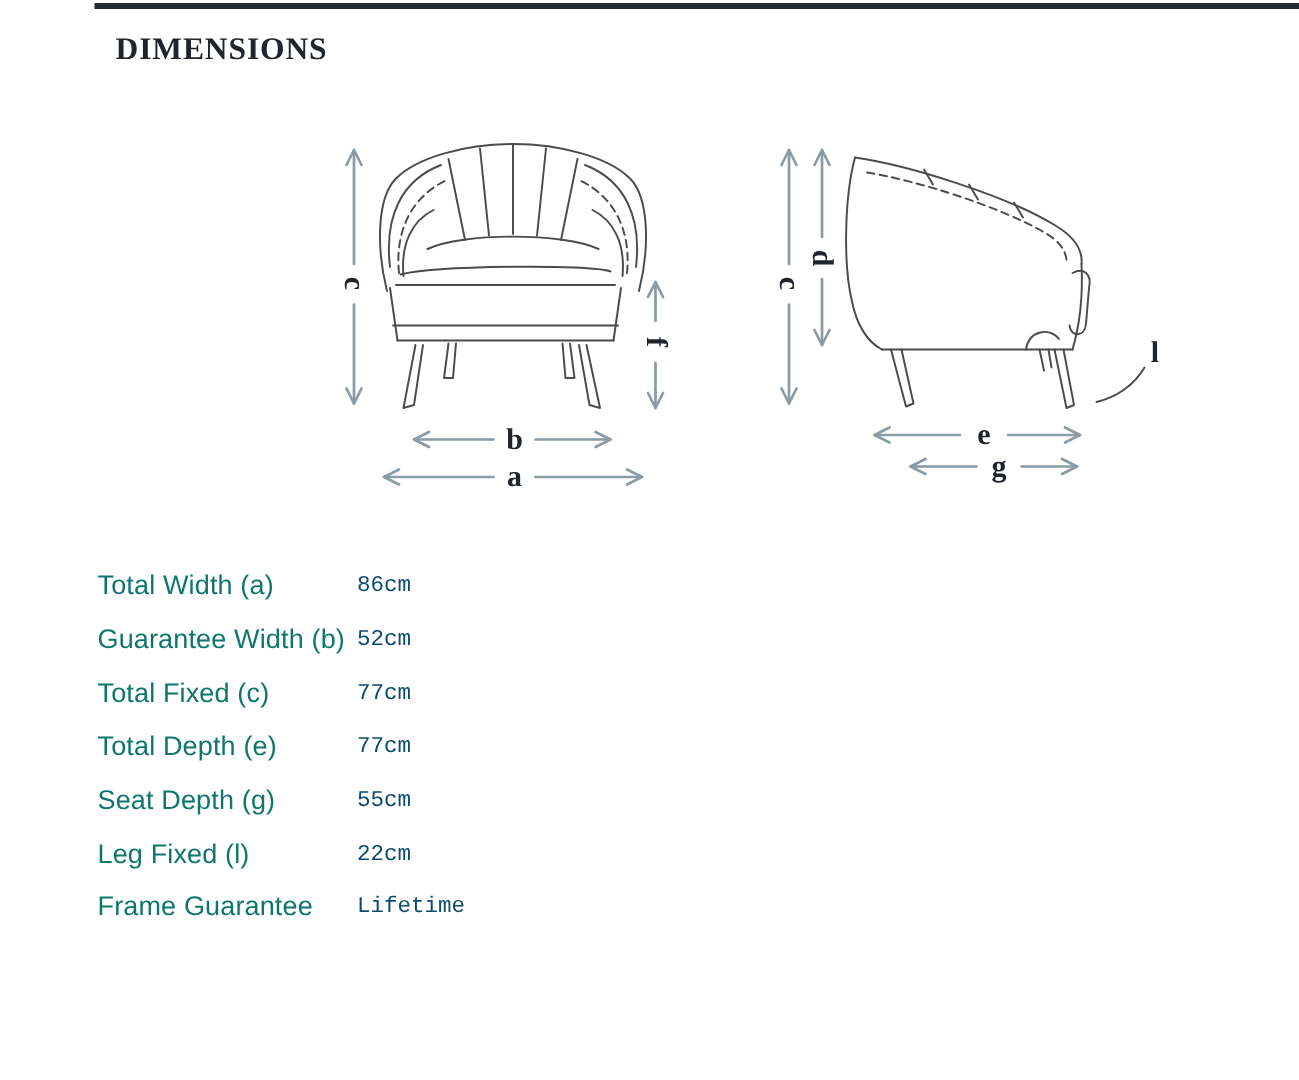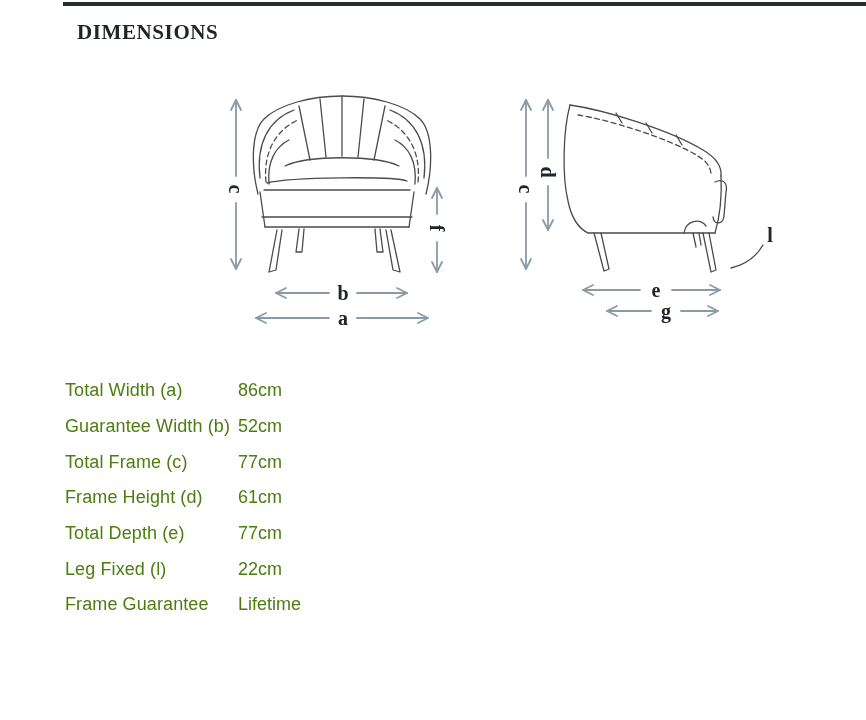--- a/index.html
+++ b/index.html
@@ -26,24 +26,24 @@
     font-family:"Liberation Serif",serif;font-size:20px;font-weight:bold;
     fill:#20242c;text-anchor:middle;dominant-baseline:central;
   }
   .dims-table{
     position:absolute;left:45px;top:373px;width:330px;
   }
   .dim-row{
     display:flex;align-items:center;height:35.7px;
   }
   .dim-row-label{
-    flex:0 0 173px;font-size:18px;color:#4d7c0f;letter-spacing:0.1px;
+    flex:0 0 173px;font-size:18px;color:#0f766e;letter-spacing:0.1px;
   }
   .dim-row-value{
-    font-size:18px;color:#4d7c0f;
+    font-size:15px;color:#0c4a6e;font-family:Liberation Mono, monospace;
   }
 </style>
 </head>
 <body>
 
 <div class="page">
 
   <div class="top-rule"></div>
 
   <h2 class="page-title">DIMENSIONS</h2>
@@ -169,32 +169,32 @@
   <div class="dims-table">
     <div class="dim-row">
       <span class="dim-row-label">Total Width (a)</span>
       <span class="dim-row-value">86cm</span>
     </div>
     <div class="dim-row">
       <span class="dim-row-label">Guarantee Width (b)</span>
       <span class="dim-row-value">52cm</span>
     </div>
     <div class="dim-row">
-      <span class="dim-row-label">Total Frame (c)</span>
+      <span class="dim-row-label">Total Fixed (c)</span>
       <span class="dim-row-value">77cm</span>
-    </div>
-    <div class="dim-row">
-      <span class="dim-row-label">Frame Height (d)</span>
-      <span class="dim-row-value">61cm</span>
     </div>
     <div class="dim-row">
       <span class="dim-row-label">Total Depth (e)</span>
       <span class="dim-row-value">77cm</span>
     </div>
     <div class="dim-row">
+      <span class="dim-row-label">Seat Depth (g)</span>
+      <span class="dim-row-value">55cm</span>
+    </div>
+    <div class="dim-row">
       <span class="dim-row-label">Leg Fixed (l)</span>
       <span class="dim-row-value">22cm</span>
     </div>
     <div class="dim-row">
       <span class="dim-row-label">Frame Guarantee</span>
       <span class="dim-row-value">Lifetime</span>
     </div>
   </div>
 
 </div>

